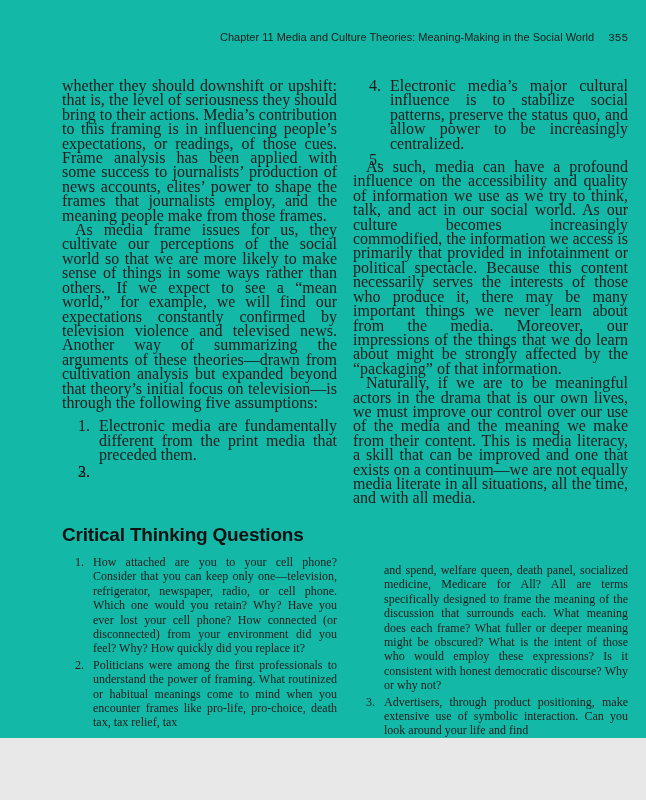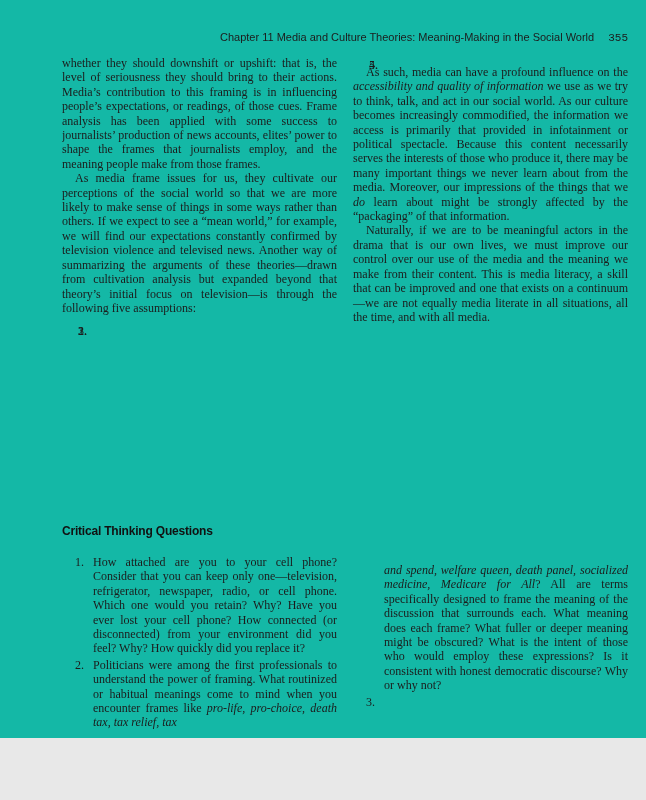--- a/index.html
+++ b/index.html
@@ -36,44 +36,45 @@
     top: 56px;
     left: 62px;
     width: 566px;
     height: 466px;
     display: flex;
     gap: 16px;
     overflow: hidden;
   }
   .col {
     width: 275px;
-    font-size: 12px;
+    font-size: 16px;
     line-height: 14.4px;
     text-align: justify;
+    margin-top: 23px;
   }
   .col p { margin: 0; }
   .col p.indent { text-indent: 13px; }
   .col p.spaced { margin-top: 9px; }
 
   .alist { margin-top: 9px; }
   .alist.top { margin-top: 0; }
   .aitem { position: relative; padding-left: 37px; margin-bottom: 2px; }
   .aitem .num { position: absolute; left: 16px; top: 0; }
 
-  .it { font-style: italic; }
+  .it { }
 
   
   .ctq-heading {
     position: absolute;
     top: 524px;
     left: 62px;
     margin: 0;
     font-family: "Liberation Sans", sans-serif;
     font-weight: bold;
-    font-size: 12px;
+    font-size: 19px;
     letter-spacing: -0.2px;
     color: #111;
   }
   .ctq-columns {
     position: absolute;
     top: 555px;
     left: 62px;
     width: 566px;
     height: 202px;
     display: flex;
@@ -115,34 +116,36 @@
 
   <div class="body-columns">
 
     <div class="col">
       <p>whether they should downshift or upshift: that is, the level of seriousness they should bring to their actions. Media’s contribution to this framing is in influencing people’s expectations, or readings, of those cues. Frame analysis has been applied with some success to journalists’ production of news accounts, elites’ power to shape the frames that journalists employ, and the meaning people make from those frames.</p>
       <p class="indent">As media frame issues for us, they cultivate our perceptions of the social world so that we are more likely to make sense of things in some ways rather than others. If we expect to see a “mean world,” for example, we will find our expectations constantly confirmed by television violence and televised news. Another way of summarizing the arguments of these theories—drawn from cultivation analysis but expanded beyond that theory’s initial focus on television—is through the following five assumptions:</p>
 
       <div class="alist">
         <div class="aitem">
           <span class="num">1.</span>
+          <span>Electronic media are fundamentally different from the print media that preceded them.</span>
         </div>
         <div class="aitem">
           <span class="num">2.</span>
         </div>
         <div class="aitem">
           <span class="num">3.</span>
         </div>
       </div>
     </div>
 
     <div class="col">
       <div class="alist top">
         <div class="aitem">
           <span class="num">4.</span>
+          <span>Electronic media’s major cultural influence is to stabilize social patterns, preserve the status quo, and allow power to be increasingly centralized.</span>
         </div>
         <div class="aitem">
           <span class="num">5.</span>
         </div>
       </div>
 
       <p class="indent spaced"><span>As such, media can have a profound influence on the </span><span class="it">accessibility and quality of information</span><span> we use as we try to think, talk, and act in our social world. As our culture becomes increasingly commodified, the information we access is primarily that provided in infotainment or political spectacle. Because this content necessarily serves the interests of those who produce it, there may be many important things we never learn about from the media. Moreover, our impressions of the things that we </span><span class="it">do</span><span> learn about might be strongly affected by the “packaging” of that information.</span></p>
 
       <p class="indent">Naturally, if we are to be meaningful actors in the drama that is our own lives, we must improve our control over our use of the media and the meaning we make from their content. This is media literacy, a skill that can be improved and one that exists on a continuum—we are not equally media literate in all situations, all the time, and with all media.</p>
     </div>
@@ -161,20 +164,21 @@
       <div class="qitem">
         <span class="num">2.</span>
         <span>Politicians were among the first professionals to understand the power of framing. What routinized or habitual meanings come to mind when you encounter frames like </span><span class="it">pro-life, pro-choice, death tax, tax relief, tax</span>
       </div>
     </div>
 
     <div class="qcol">
       <p class="q-cont"><span class="it">and spend, welfare queen, death panel, socialized medicine, Medicare for All</span><span>? All are terms specifically designed to frame the meaning of the discussion that surrounds each. What meaning does each frame? What fuller or deeper meaning might be obscured? What is the intent of those who would employ these expressions? Is it consistent with honest democratic discourse? Why or why not?</span></p>
       <div class="qitem">
         <span class="num">3.</span>
+        <span>Advertisers, through product positioning, make extensive use of symbolic interaction. Can you look around your life and find</span>
       </div>
     </div>
 
   </div>
 
   <div class="footer">
     <div>Copyright 2010 Cengage Learning. All Rights Reserved. May not be copied, scanned, or duplicated, in whole or in part. Due to electronic rights, some third party content may be suppressed from the eBook and/or eChapter(s).</div>
     <div>Editorial review has deemed that any suppressed content does not materially affect the overall learning experience. Cengage Learning reserves the right to remove additional content at any time if subsequent rights restrictions require it.</div>
   </div>
 

